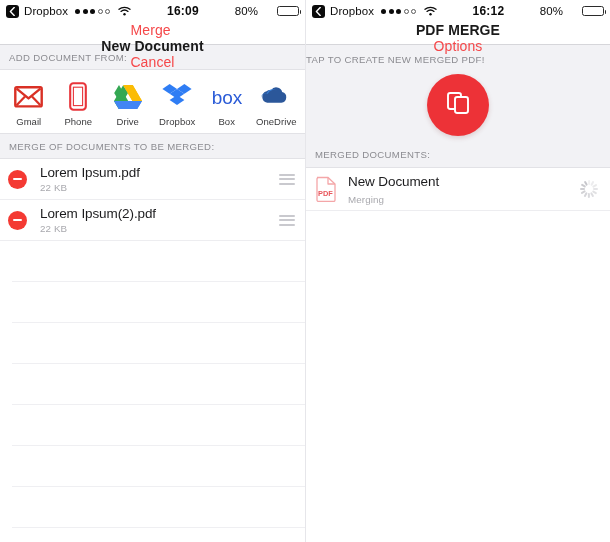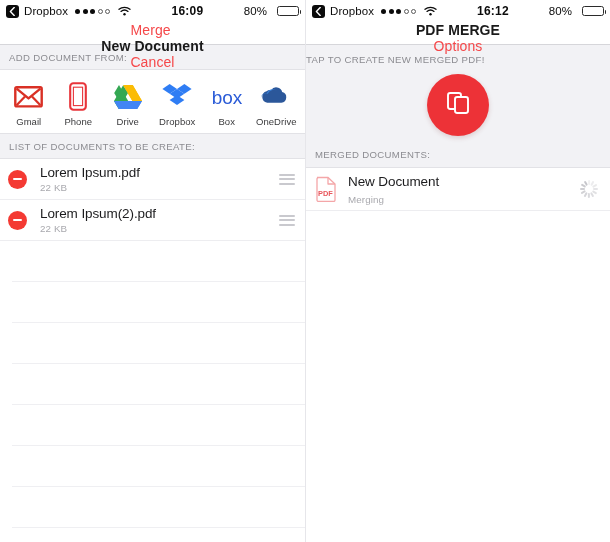--- a/index.html
+++ b/index.html
@@ -24,21 +24,21 @@
     width: 13px; height: 13px; background: #0b0b0b; border-radius: 3px;
     display: flex; align-items: center; justify-content: center;
   }
   .back-box svg { display: block; }
   .carrier { font-size: 11.5px; }
   .dots { display: flex; align-items: center; gap: 2.5px; margin-left: 2px; }
   .dot { width: 5px; height: 5px; border-radius: 50%; background: #0b0b0b; }
   .dot.empty { background: #ffffff; border: 1px solid #5a5a5a; width: 5px; height: 5px; }
   .wifi { margin-left: 3px; display: flex; align-items: center; }
   .sb-center { flex: 1; text-align: center; font-size: 12px; font-weight: bold; letter-spacing: .2px; }
-  .sb-right { display: flex; align-items: center; gap: 10px; font-size: 11.5px; }
+  .sb-right { display: flex; align-items: center; gap: 19px; font-size: 11.5px; }
   .batt {
     width: 22px; height: 10px; border: 1px solid #2b2b2b; border-radius: 2.5px;
     position: relative; padding: 1px;
   }
   .batt-fill { height: 100%; background: #0b0b0b; border-radius: 1px; width: 80%; }
   .batt-cap {
     position: absolute; right: -3px; top: 3px; width: 1.5px; height: 4px;
     background: #2b2b2b; border-radius: 0 1px 1px 0;
   }
 
@@ -238,21 +238,21 @@
           <svg width="33" height="22" viewBox="0 0 33 22">
             <path d="M11 4.2 a6.2 6.2 0 0 1 11.2 1.9 a5.4 5.4 0 0 1 -0.8 10.6 H7.2 A5.9 5.9 0 0 1 6.6 5.2 a6 6 0 0 1 4.4 -1z" fill="#2b579a"></path>
             <path d="M2.0 10.0 a5.6 5.6 0 0 1 7.4 -3.0 a6.6 6.6 0 0 1 6.2 -3.6 a6.3 6.3 0 0 1 3.2 0.9 a6.6 6.6 0 0 0 -9.0 2.1 a5.8 5.8 0 0 0 -7.8 3.6z" fill="#41a5ee" opacity="0"></path>
             <path d="M0.8 12.2 a5.0 5.0 0 0 1 6.0 -4.9 a6.4 6.4 0 0 1 6.0 -4.1 a6.3 6.3 0 0 1 4.2 1.6 a6.3 6.3 0 0 0 -9.2 3.0 a5.3 5.3 0 0 0 -7.0 4.4z" fill="#3a7fd5"></path>
           </svg>
         </span>
         <div class="label">OneDrive</div>
       </div>
     </div>
 
-    <div class="section-head">LIST OF DOCUMENTS TO BE CREATE:</div>
+    <div class="section-head">MERGE OF DOCUMENTS TO BE MERGED:</div>
 
     <div class="doclist">
       <div class="docrow">
         <span class="del-btn">
             <span class="del-bar"></span>
           </span>
         <div class="doc-meta">
           <div class="doc-name">Lorem Ipsum.pdf</div>
           <div class="doc-size">22 KB</div>
         </div>

